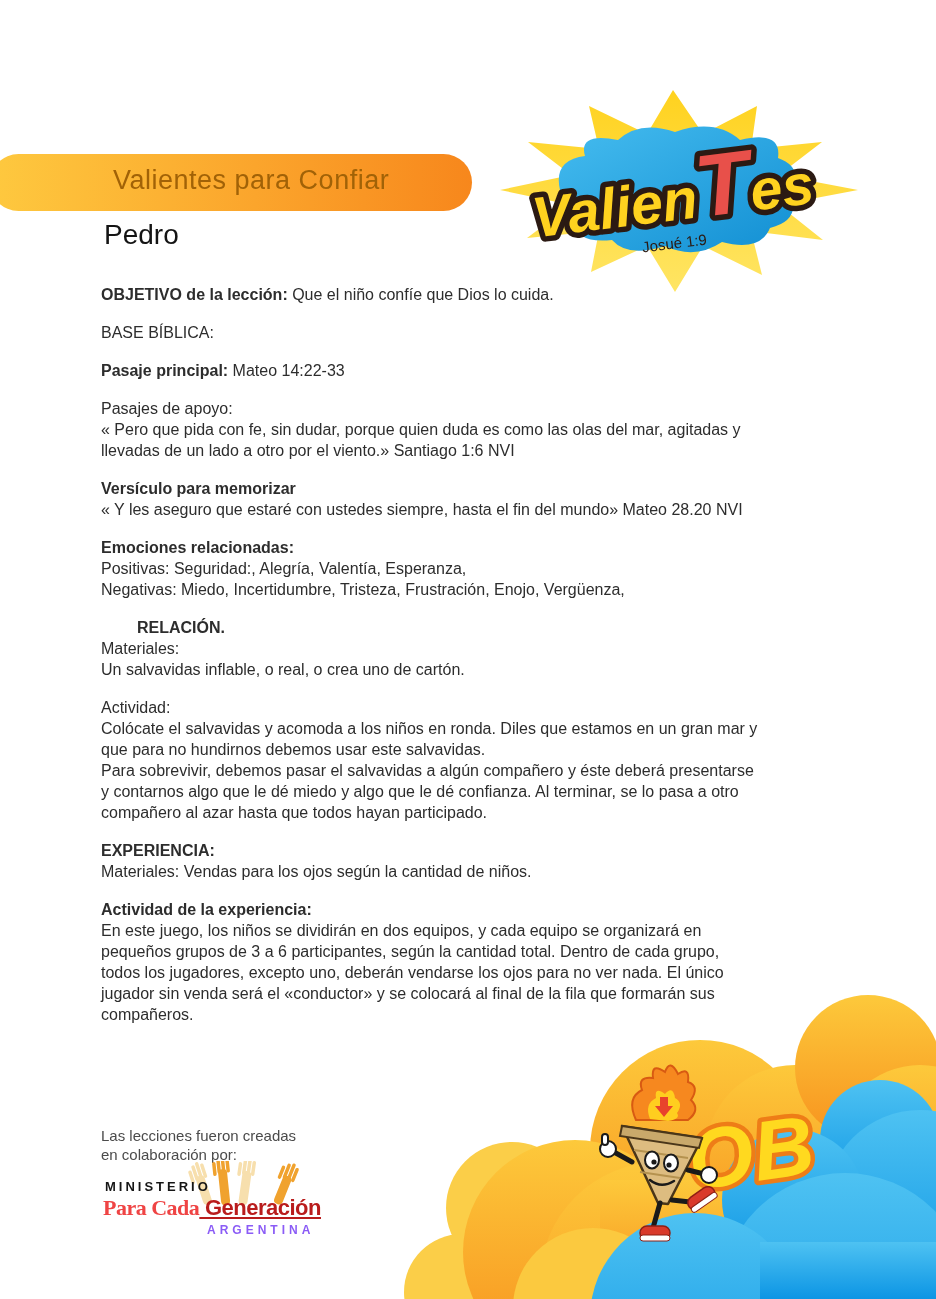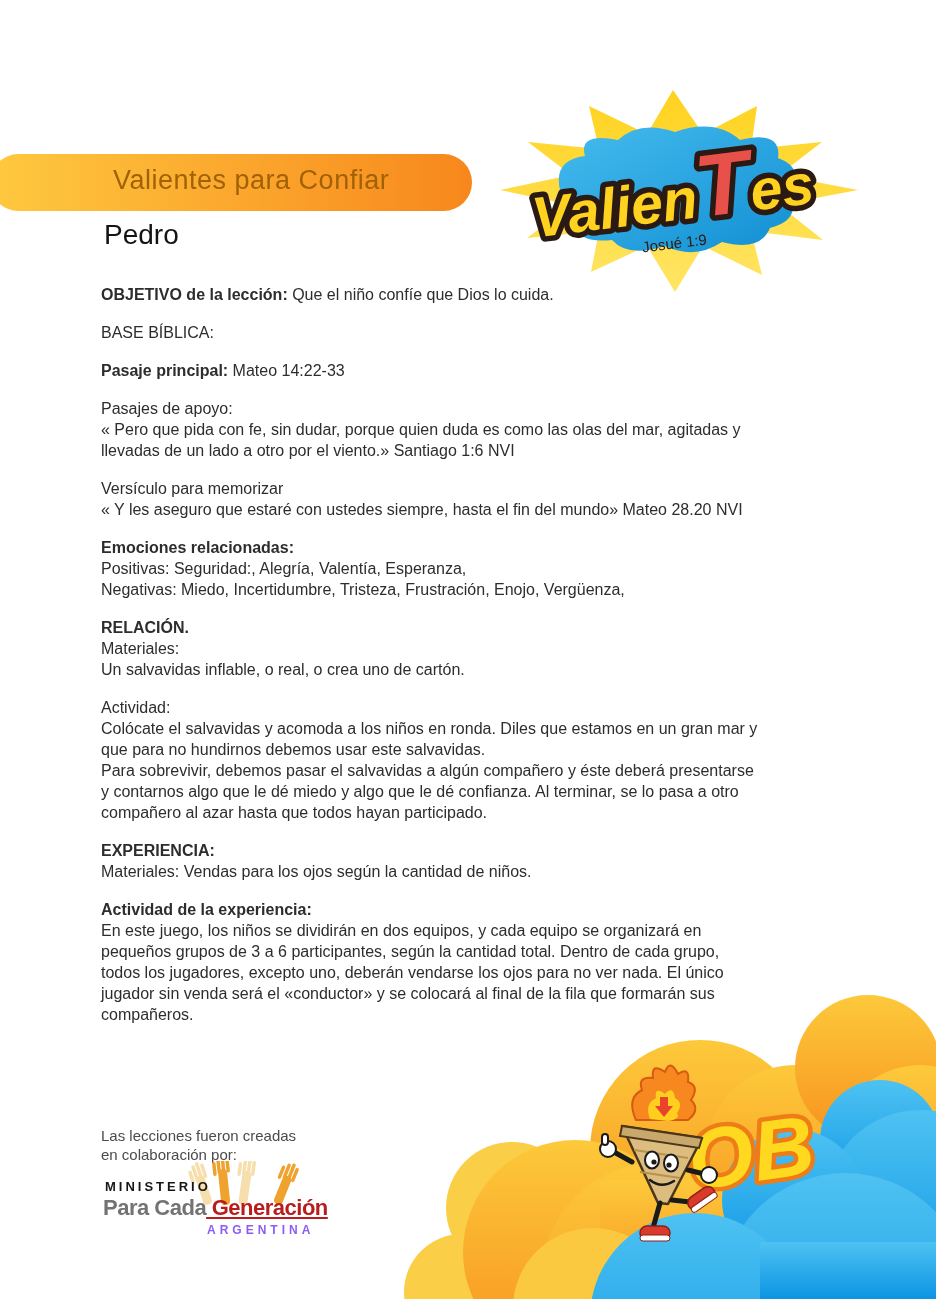--- a/index.html
+++ b/index.html
@@ -46,21 +46,21 @@
   #ministry-logo{position:absolute;left:103px;top:1163px;width:215px;height:80px;}
   #ministry-hands{position:absolute;left:84px;top:-2px;}
   #ministry-line1{
     position:absolute;left:2px;top:16px;
     font-size:13px;font-weight:700;letter-spacing:3px;color:#161616;
   }
   #ministry-line2{
     position:absolute;left:0;top:32px;
     font-size:22px;font-weight:700;letter-spacing:-0.5px;white-space:nowrap;
   }
-  #ministry-line2 .orange{color:#737373;}
+  #ministry-line2 .orange{color:#ef4444;font-family:Liberation Serif, serif;}
   #ministry-line2 .navy{color:#b91c1c;text-decoration:underline;}
   #ministry-line3{
     position:absolute;left:104px;top:60px;
     font-size:12px;font-weight:700;letter-spacing:4px;color:#8b5cf6;
   }
 </style>
 </head>
 <body>
 
 <div id="page">
@@ -163,23 +163,23 @@
       </text>
       <text x="668" y="248" text-anchor="middle" font-family="Liberation Sans, sans-serif" font-size="15" fill="#2B1A13">Josué 1:9</text>
     </g>
   </svg>
 
   <div id="lesson-body">
       <p class="block"><span style="font-weight: 700;">OBJETIVO de la lección:</span><span> Que el niño confíe que Dios lo cuida.</span></p>
       <p class="block"><span>BASE BÍBLICA:</span></p>
       <p class="block"><span style="font-weight: 600;">Pasaje principal:</span><span> Mateo 14:22-33</span></p>
       <p class="block"><span style="font-weight: 400; margin-top: 9px;">Pasajes de apoyo:</span><br><span>« Pero que pida con fe, sin dudar, porque quien duda es como las olas del mar, agitadas y</span><br><span>llevadas de un lado a otro por el viento.» Santiago 1:6 NVI</span></p>
-      <p class="block"><span style="font-weight: 400;">Versículo para memorizar</span><br><span>« Y les aseguro que estaré con ustedes siempre, hasta el fin del mundo» Mateo 28.20 NVI</span></p>
+      <p class="block"><span style="font-weight: 700;">Versículo para memorizar</span><br><span>« Y les aseguro que estaré con ustedes siempre, hasta el fin del mundo» Mateo 28.20 NVI</span></p>
       <p class="block"><span style="font-weight: 600;">Emociones relacionadas:</span><br><span>Positivas: Seguridad:, Alegría, Valentía, Esperanza,</span><br><span>Negativas: Miedo, Incertidumbre, Tristeza, Frustración, Enojo, Vergüenza,</span></p>
-      <p class="block"><span style="font-weight: 700;">RELACIÓN.</span><br><span>Materiales:</span><br><span>Un salvavidas inflable, o real, o crea uno de cartón.</span></p>
+      <p class="block"><span style="font-weight: 700; margin-left: 36px;">RELACIÓN.</span><br><span>Materiales:</span><br><span>Un salvavidas inflable, o real, o crea uno de cartón.</span></p>
       <p class="block"><span>Actividad:</span><br><span>Colócate el salvavidas y acomoda a los niños en ronda. Diles que estamos en un gran mar y</span><br><span>que para no hundirnos debemos usar este salvavidas.</span><br><span>Para sobrevivir, debemos pasar el salvavidas a algún compañero y éste deberá presentarse</span><br><span>y contarnos algo que le dé miedo y algo que le dé confianza. Al terminar, se lo pasa a otro</span><br><span>compañero al azar hasta que todos hayan participado.</span></p>
       <p class="block"><span style="font-weight: 700;">EXPERIENCIA:</span><br><span>Materiales: Vendas para los ojos según la cantidad de niños.</span></p>
       <p class="block"><span style="font-weight: 600;">Actividad de la experiencia:</span><br><span>En este juego, los niños se dividirán en dos equipos, y cada equipo se organizará en</span><br><span>pequeños grupos de 3 a 6 participantes, según la cantidad total. Dentro de cada grupo,</span><br><span>todos los jugadores, excepto uno, deberán vendarse los ojos para no ver nada. El único</span><br><span>jugador sin venda será el «conductor» y se colocará al final de la fila que formarán sus</span><br><span>compañeros.</span></p>
     </div>
 
   <div id="credit">
     <div>Las lecciones fueron creadas</div>
     <div>en colaboración por:</div>
   </div>
 

